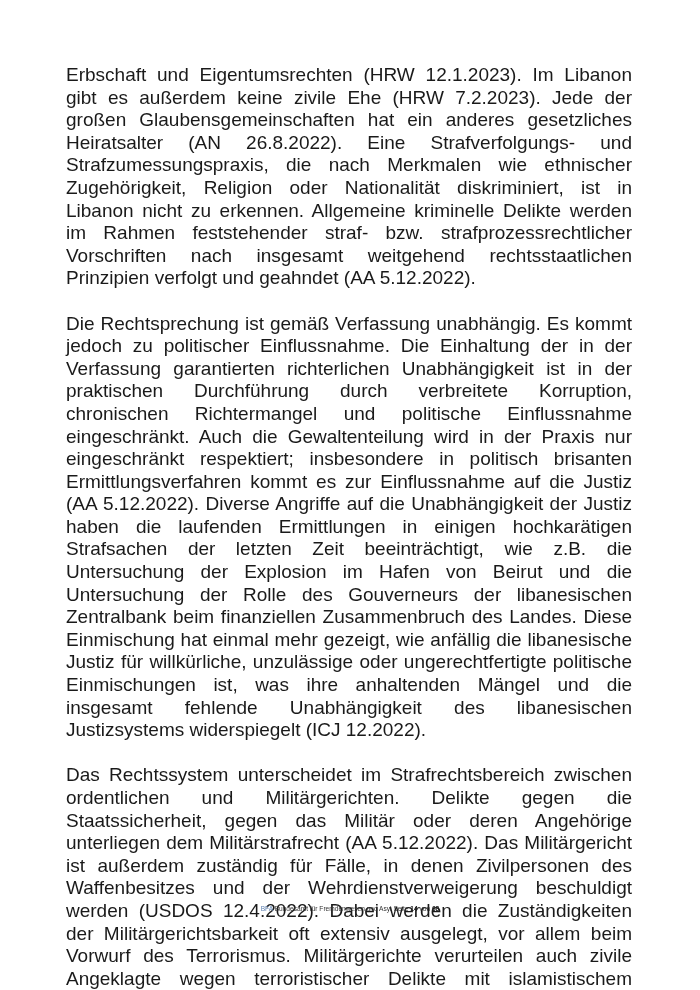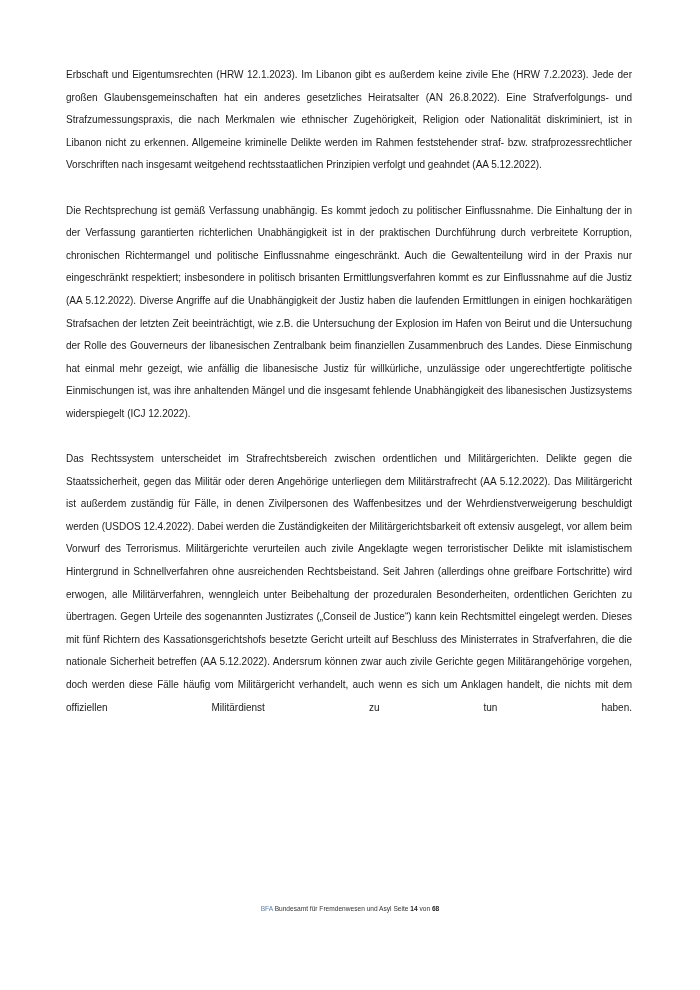--- a/index.html
+++ b/index.html
@@ -1,20 +1,20 @@
 <!DOCTYPE html>
 <html><head>
   <meta charset="utf-8">
   <style>
     html, body { margin: 0; padding: 0; background: #ffffff; }
     body { width: 700px; height: 990px; position: relative; overflow: hidden; }
     .page { position: absolute; left: 66px; top: 64px; width: 566px; }
     .para {
       font-family: "Liberation Sans", sans-serif;
-      font-size: 10px;
+      font-size: 19px;
       line-height: 22.6px;
       color: #1a1a1a;
       text-align: justify;
       text-align-last: left;
       margin: 0 0 22.6px 0;
       hyphens: none;
     }
     .para.last { text-align-last: justify; }
     .footer {
       position: absolute; left: 0; width: 700px; top: 905px;

